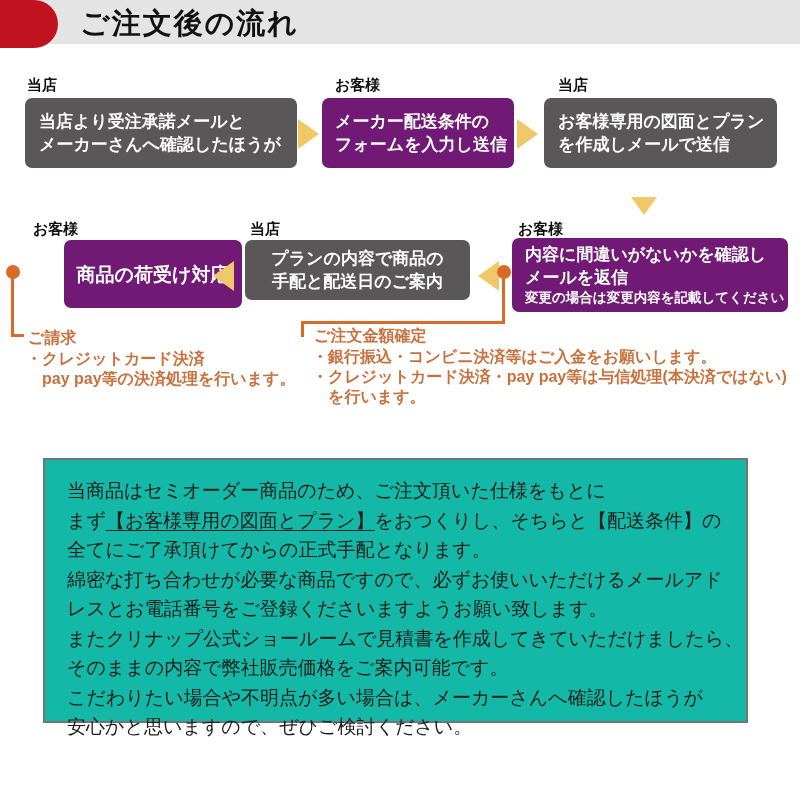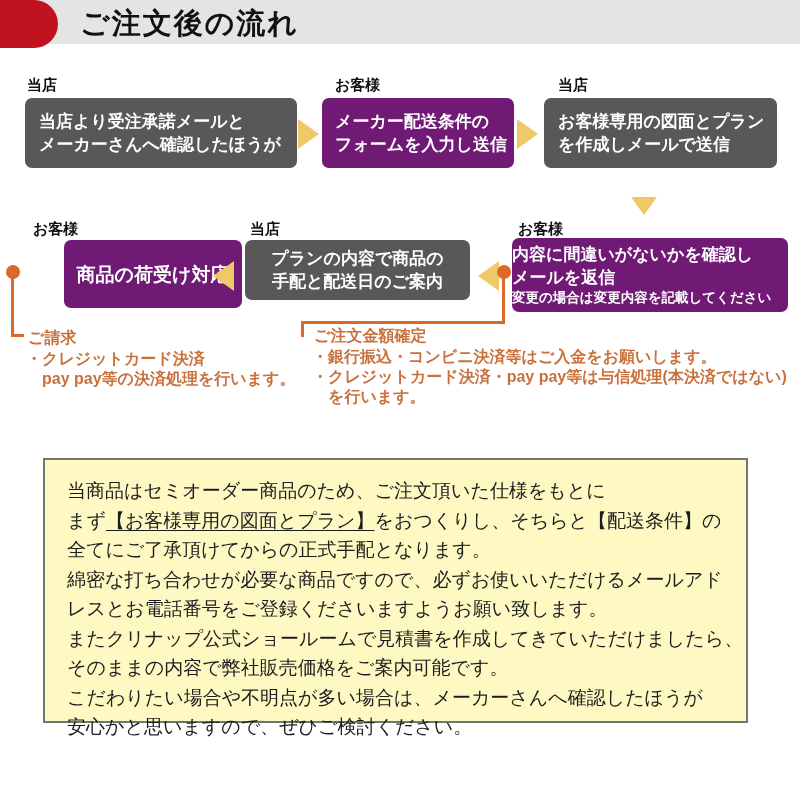--- a/index.html
+++ b/index.html
@@ -32,21 +32,21 @@
   
   .dot{position:absolute;width:14px;height:14px;border-radius:50%;background:#d96a28;}
   .oline{position:absolute;background:#d96a28;}
 
   
   .note{position:absolute;color:#c9713d;font-size:16px;font-weight:bold;line-height:20px;}
   .note .ntitle{margin:0 0 1px 2px;}
   .note .nindent{margin-left:16px;}
 
   
-  .info-box{position:absolute;left:43px;top:458px;width:705px;height:265px;background:#fef9c3;border:2px solid#75756f;box-sizing:border-box;padding:16px 0 0 22px;}
+  .info-box{position:absolute;left:43px;top:458px;width:705px;height:265px;background:#14b8a6;border:2px solid#75756f;box-sizing:border-box;padding:16px 0 0 22px;}
   .info-box .iline{font-size:19px;line-height:29.5px;color:#1c1c1c;font-weight:500;white-space:nowrap;}
   .uline{text-decoration:underline;text-underline-offset:3px;}
 </style>
 </head>
 <body>
 
 <div class="stage">
 
   <div class="header-strip"></div>
   <div class="header-pill"></div>
@@ -79,21 +79,21 @@
 
   <div class="fbox blue center big" style="left:25px;top:240px;width:178px;height:68px;margin-left:39px;">
     <div class="line">商品の荷受け対応</div>
   </div>
   <div class="arr left" style="left:213px;top:261px;"></div>
   <div class="fbox gray center" style="left:245px;top:240px;width:225px;height:60px;">
     <div class="line">プランの内容で商品の</div>
     <div class="line">手配と配送日のご案内</div>
   </div>
   <div class="arr left" style="left:478px;top:261px;"></div>
-  <div class="fbox blue" style="left:512px;top:238px;width:276px;height:74px;">
+  <div class="fbox blue" style="left:512px;top:238px;width:276px;height:74px;padding-left:13px;">
     <div class="line">内容に間違いがないかを確認し</div>
     <div class="line">メールを返信</div>
     <div class="subline">変更の場合は変更内容を記載してください</div>
   </div>
 
   <div class="dot" style="left:6px;top:265px;"></div>
   <div class="oline" style="left:11px;top:272px;width:3px;height:65px;"></div>
   <div class="oline" style="left:11px;top:334px;width:13px;height:3px;"></div>
 
   <div class="dot" style="left:497px;top:265px;"></div>

